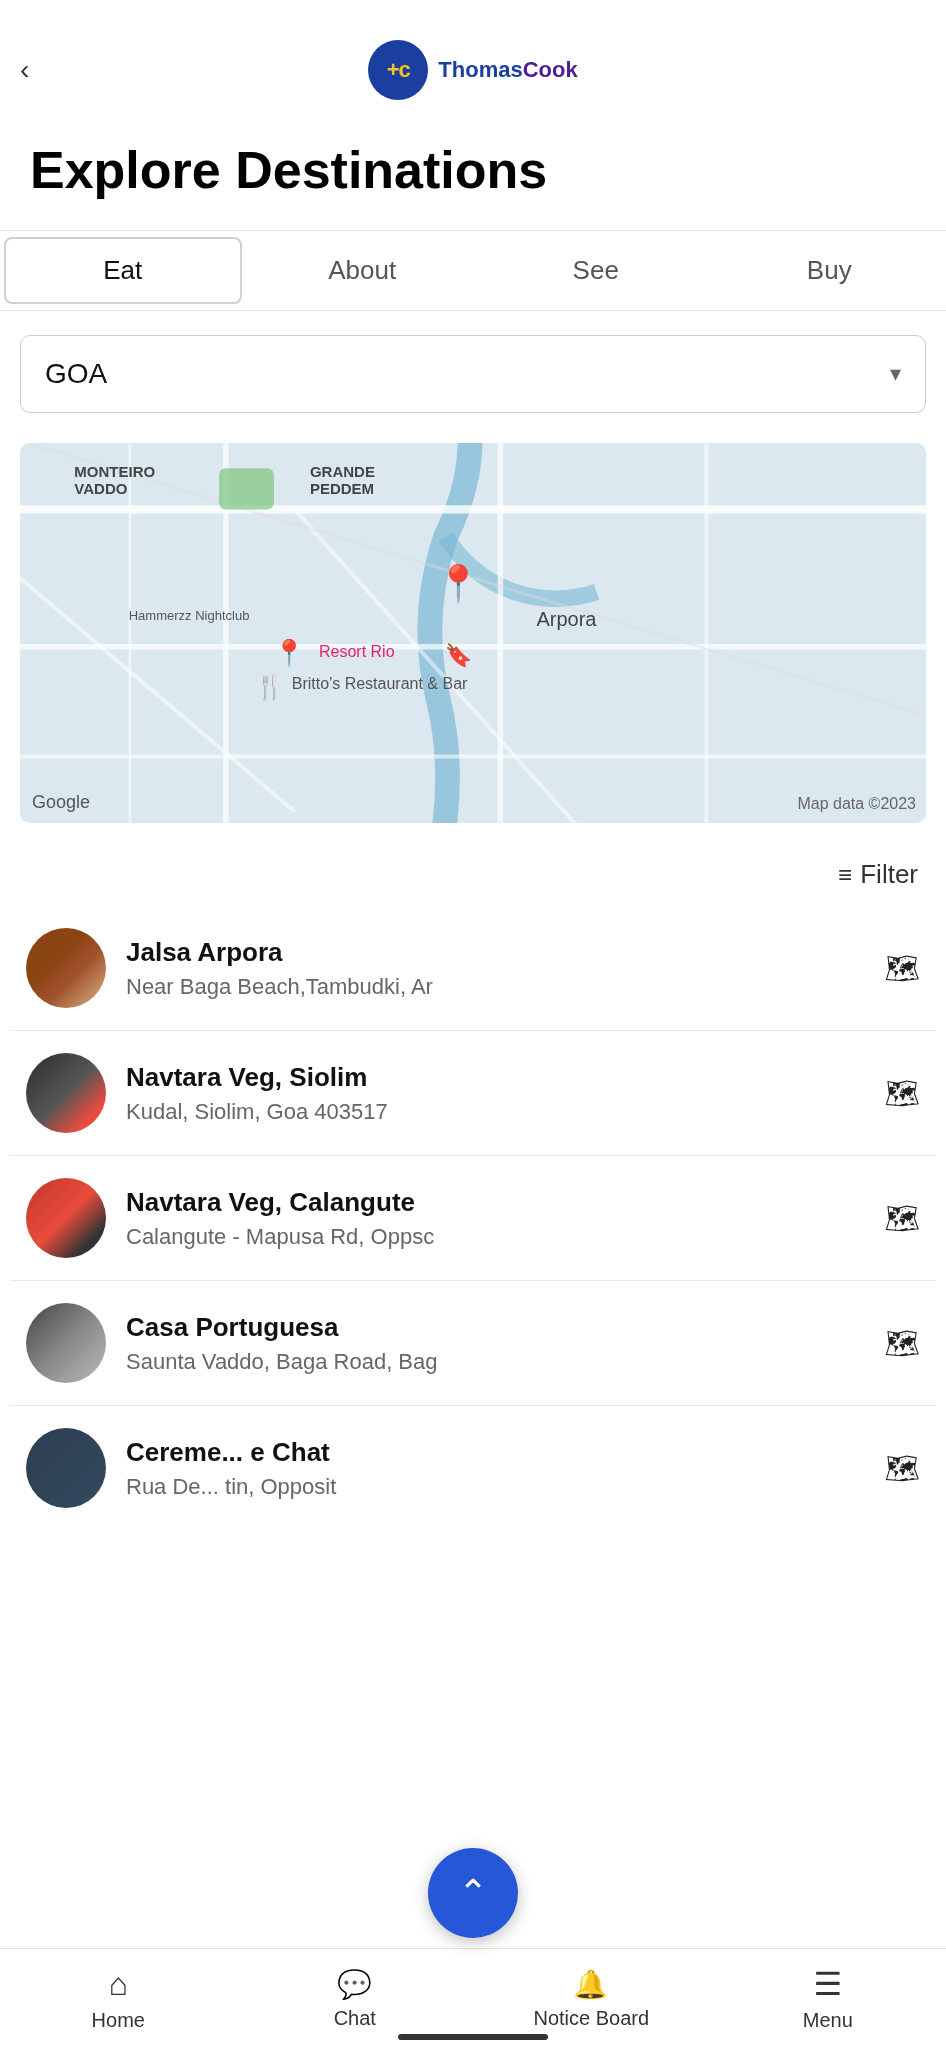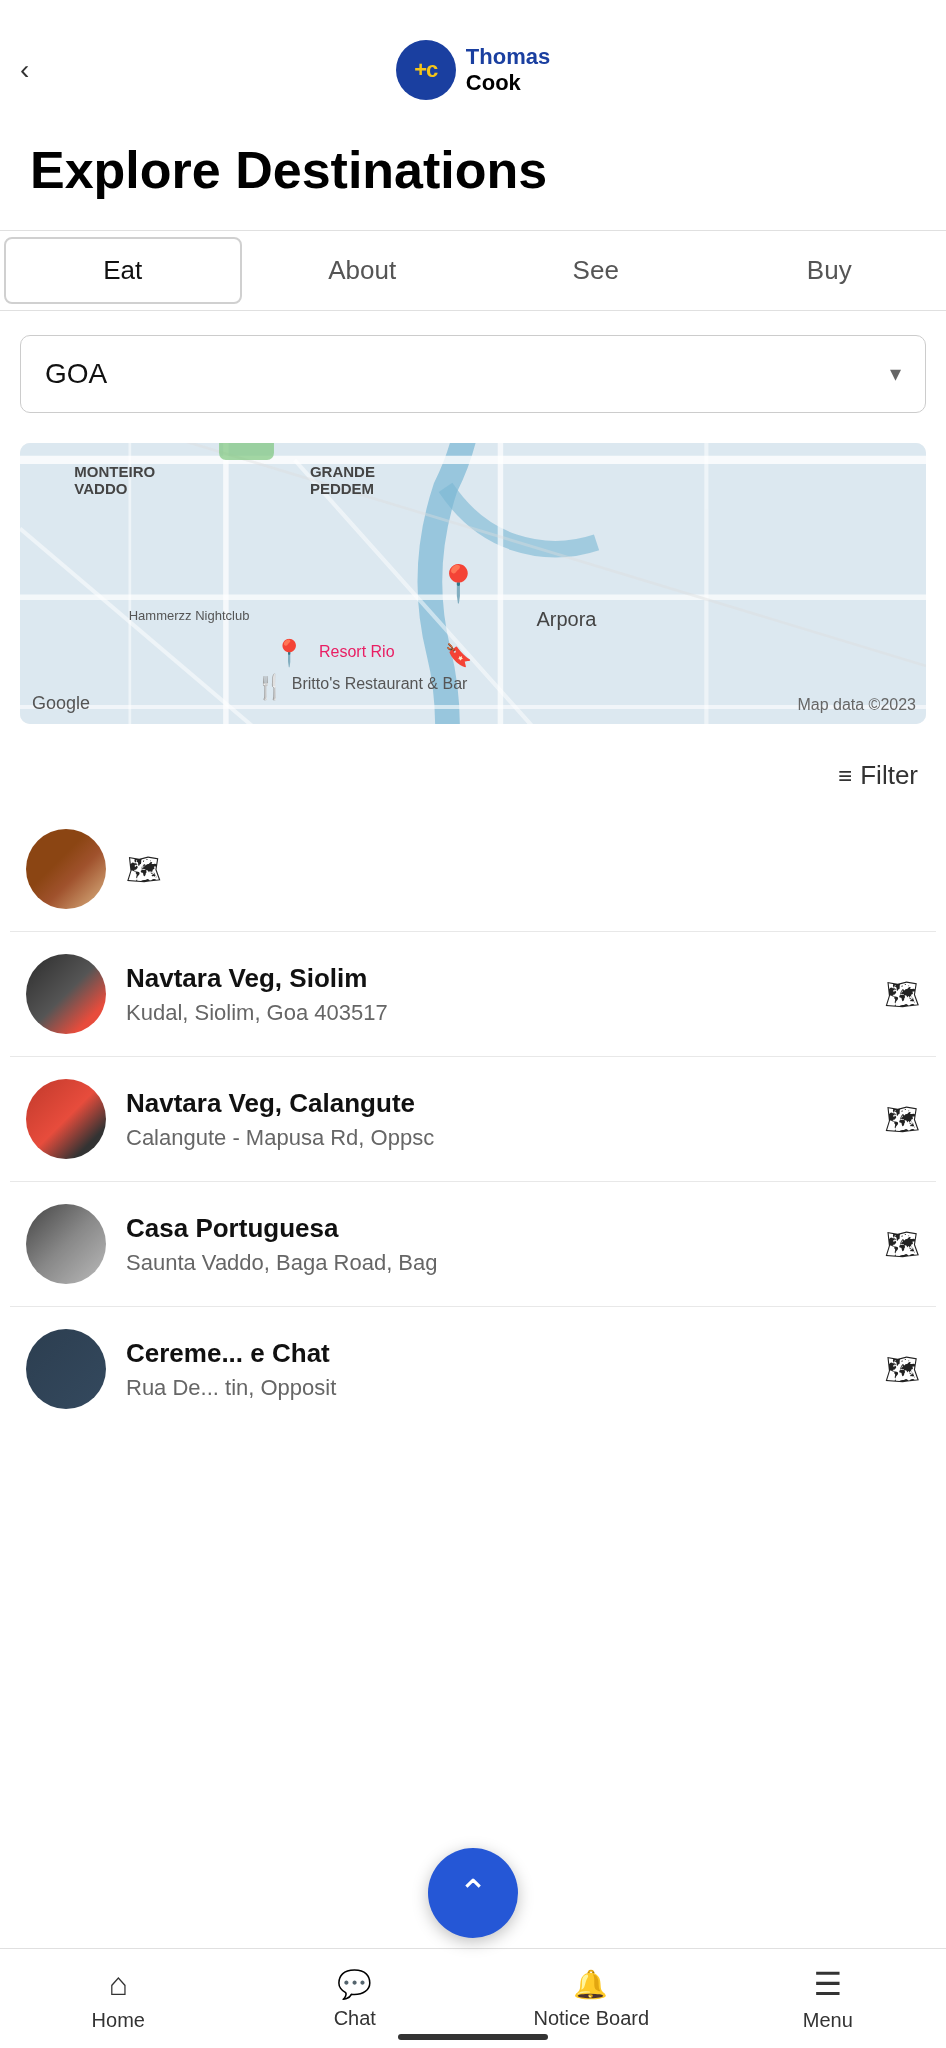--- a/index.html
+++ b/index.html
@@ -42,32 +42,32 @@
       border-radius: 50%;
       display: flex;
       align-items: center;
       justify-content: center;
       color: #f5c518;
       font-size: 26px;
       font-weight: bold;
     }
     .logo-text {
       display: flex;
-      flex-direction: column;
+      flex-direction: row;
       line-height: 1.2;
     }
     .logo-text-thomas {
       font-size: 22px;
       font-weight: 700;
       color: #1a3fa0;
     }
     .logo-text-cook {
       font-size: 22px;
       font-weight: 700;
-      color: #000000;
+      color: #4c1d95;
     }
 
     
     .page-title {
       font-size: 52px;
       font-weight: 700;
       color: #000000;
       padding: 20px 30px 30px;
     }
 
@@ -117,21 +117,21 @@
     .dropdown-arrow {
       font-size: 22px;
       color: #666;
     }
 
     
     .map-container {
       margin: 0 20px 20px;
       border-radius: 10px;
       overflow: hidden;
-      height: 281px;
+      height: 380px;
       background: #e8ecf0;
       position: relative;
     }
     .map-bg {
       width: 100%;
       height: 100%;
       background: #dce8f0;
       position: relative;
     }
     .map-pin-red {
@@ -452,20 +452,24 @@
 
 <div class="filter-row">
   <span class="filter-icon">≡</span>
   <span class="filter-text">Filter</span>
 </div>
 
 <div class="restaurant-list">
 
   <div class="restaurant-item">
     <div class="restaurant-thumb thumb-jalsa"></div>
+    <div class="restaurant-info">
+      <div class="restaurant-name">Jalsa Arpora</div>
+      <div class="restaurant-addr">Near Baga Beach,Tambudki, Ar</div>
+    </div>
     <div class="map-icon-btn">🗺</div>
   </div>
 
   <div class="restaurant-item">
     <div class="restaurant-thumb thumb-navtara1"></div>
     <div class="restaurant-info">
       <div class="restaurant-name">Navtara Veg, Siolim</div>
       <div class="restaurant-addr">Kudal, Siolim, Goa 403517</div>
     </div>
     <div class="map-icon-btn">🗺</div>

